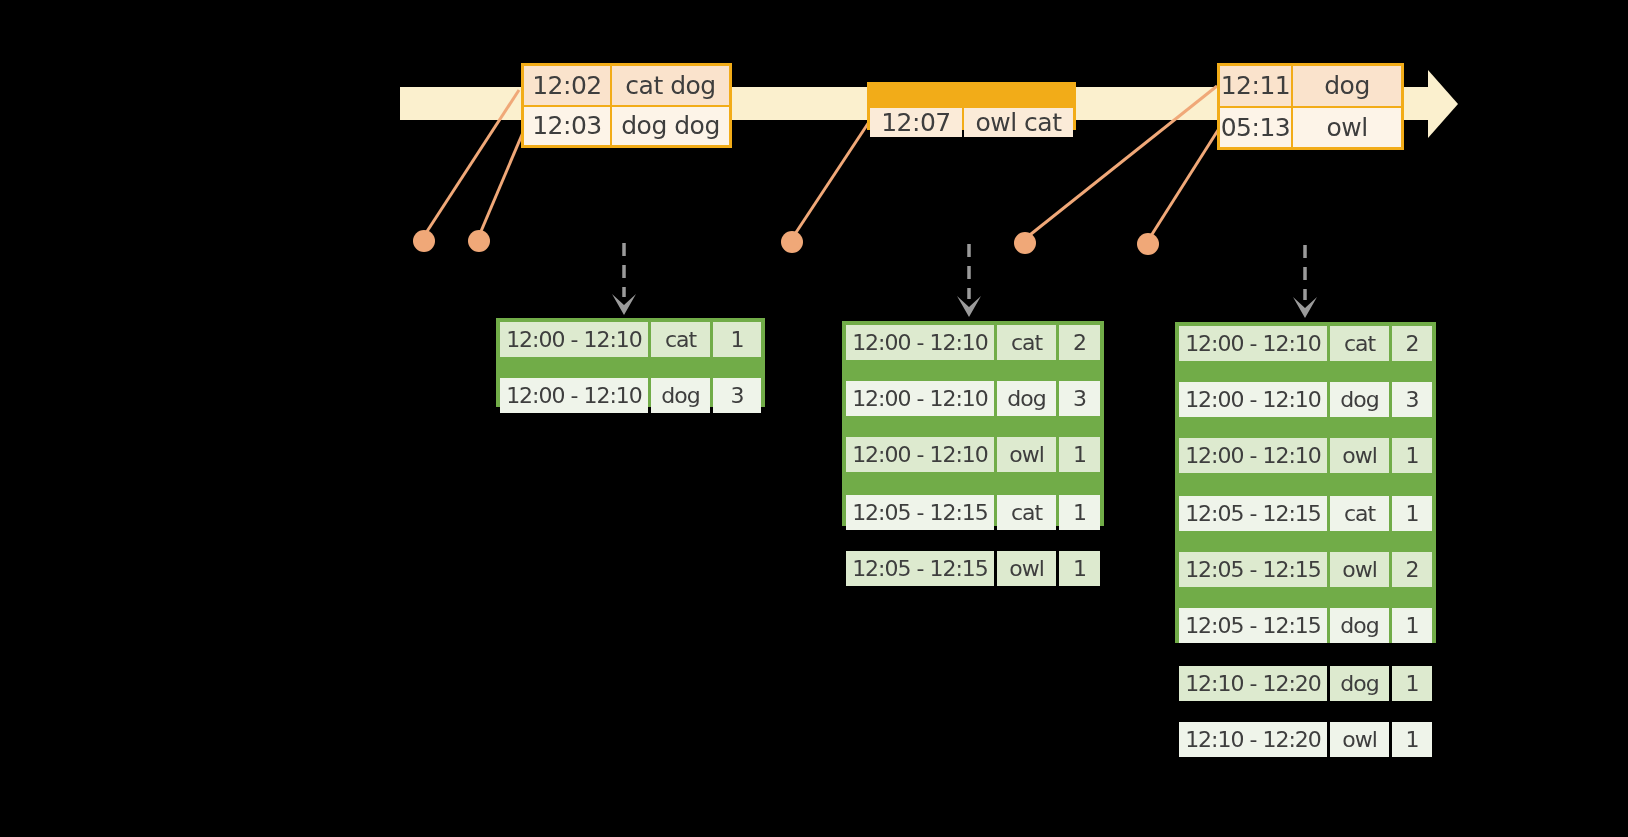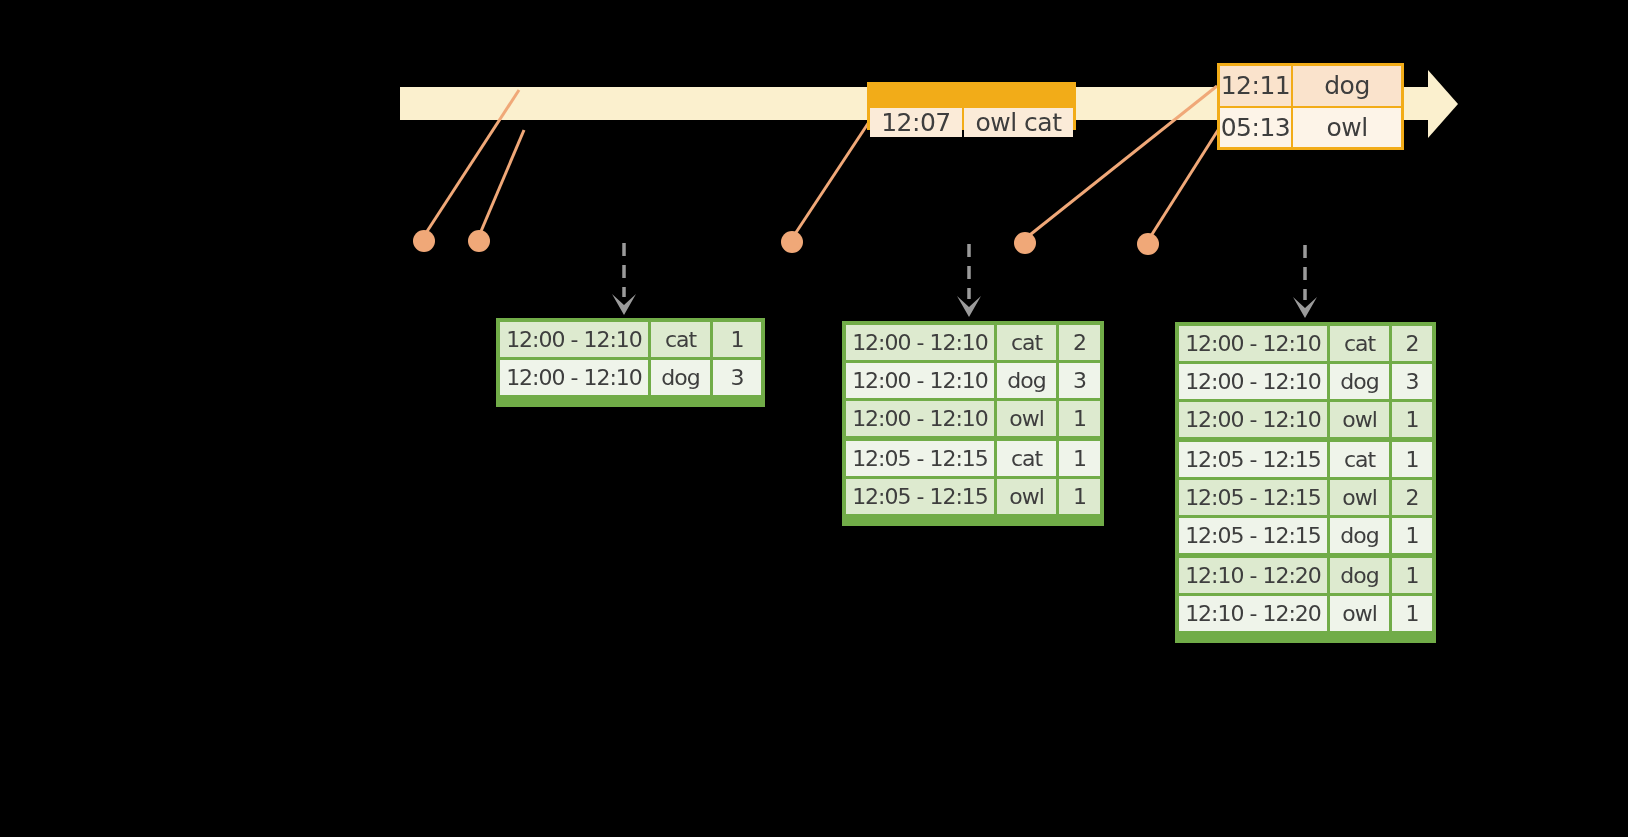--- a/index.html
+++ b/index.html
@@ -31,21 +31,21 @@
                background:var(--event-border);border:3px solid var(--event-border);}
   #et1{left:521px;top:63px;width:205px;height:79px;grid-template-columns:86px 1fr;}
   #et2{left:867px;top:82px;width:203px;height:42px;grid-template-columns:92px 1fr;}
   #et3{left:1217px;top:63px;width:181px;height:81px;grid-template-columns:71px 1fr;}
   .ecell{display:flex;align-items:center;justify-content:center;
          font-size:25px;letter-spacing:-0.5px;background:var(--event-row-cream);}
   .ecell.peach{background:var(--event-row-peach);}
   .ecell.mid{background:var(--event-row-mid);margin-top:23px;}
 
   
-  .result-table{position:absolute;z-index:2;display:flex;flex-direction:column;gap:3px;
+  .result-table{position:absolute;z-index:2;display:flex;flex-direction:column;gap:21px;
                 background:var(--result-border);border:4px solid var(--result-border);}
   #rt1{left:496px;top:318px;width:261px;height:81px;}
   #rt2{left:842px;top:321px;width:254px;height:197px;}
   #rt3{left:1175px;top:322px;width:253px;height:313px;}
   .rrow{display:grid;grid-template-columns:148px 59px 1fr;gap:3px;height:35px;flex:0 0 35px;}
   .rrow.group-start{margin-top:2px;}
   .rcell{display:flex;align-items:center;justify-content:center;
          font-size:22px;letter-spacing:-1px;background:var(--result-row-light);}
   .rrow.dark .rcell{background:var(--result-row-dark);}
 </style>
@@ -73,20 +73,26 @@
     <line class="trigger" x1="624" y1="243" x2="624" y2="297"></line>
     <polygon class="trigger-head" points="612,294 624,305 636,294 624,315"></polygon>
 
     <line class="trigger" x1="969" y1="244" x2="969" y2="299"></line>
     <polygon class="trigger-head" points="957,296 969,307 981,296 969,317"></polygon>
 
     <line class="trigger" x1="1305" y1="245" x2="1305" y2="300"></line>
     <polygon class="trigger-head" points="1293,297 1305,308 1317,297 1305,318"></polygon>
   </svg>
 
+  <div class="event-table" id="et1">
+    <div class="ecell peach">12:02</div>
+    <div class="ecell peach">cat dog</div>
+    <div class="ecell">12:03</div>
+    <div class="ecell">dog dog</div>
+  </div>
 
   <div class="event-table" id="et2">
     <div class="ecell mid">12:07</div>
     <div class="ecell mid">owl cat</div>
   </div>
 
   <div class="event-table" id="et3">
     <div class="ecell peach">12:11</div>
     <div class="ecell peach">dog</div>
     <div class="ecell">05:13</div>

